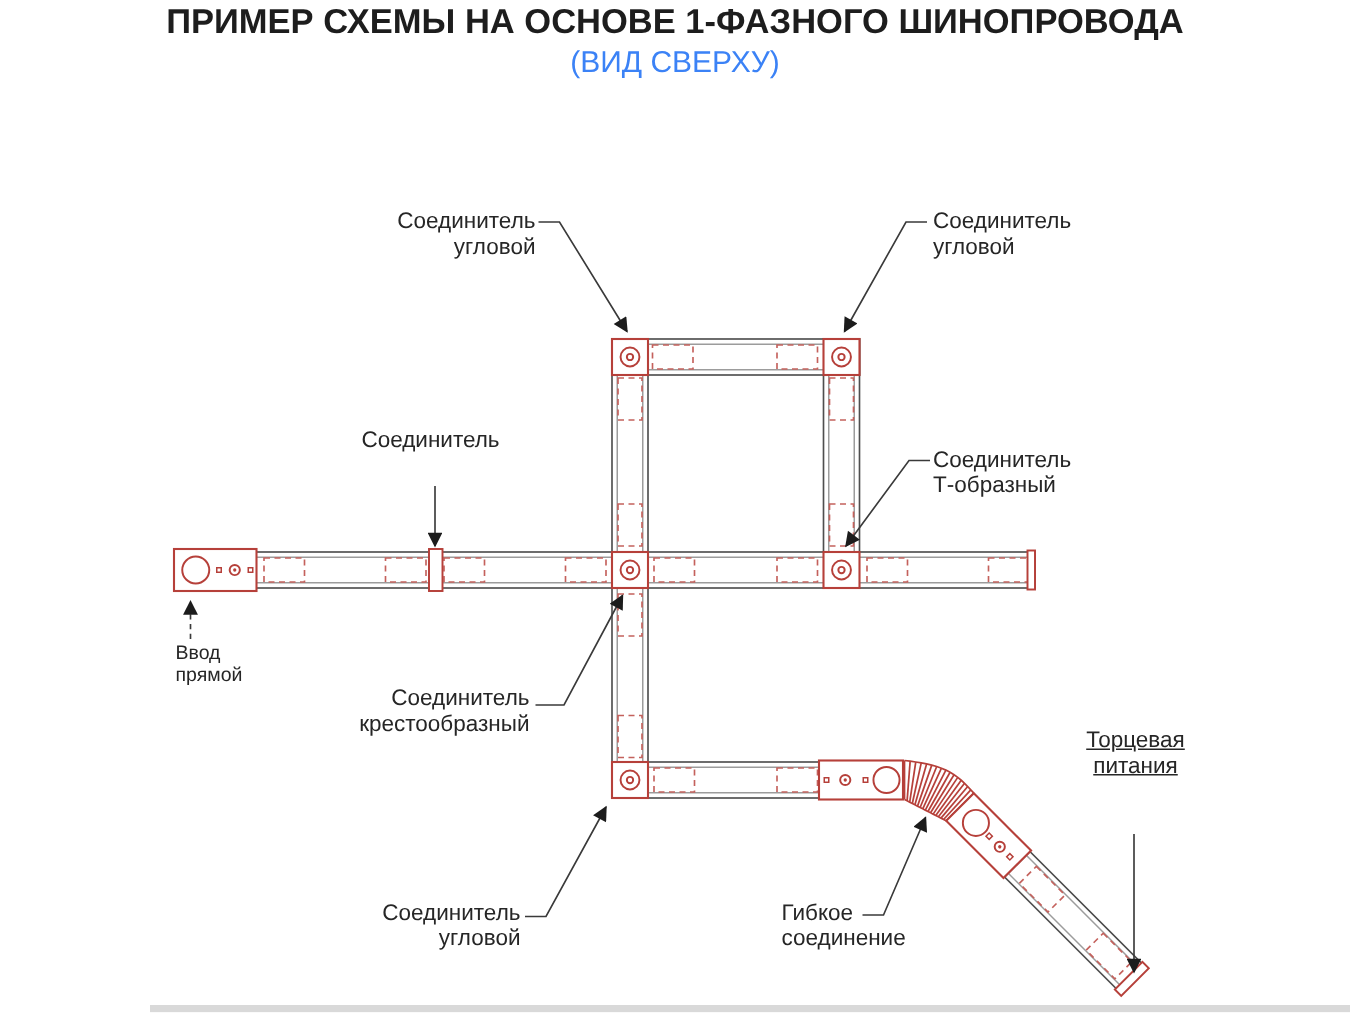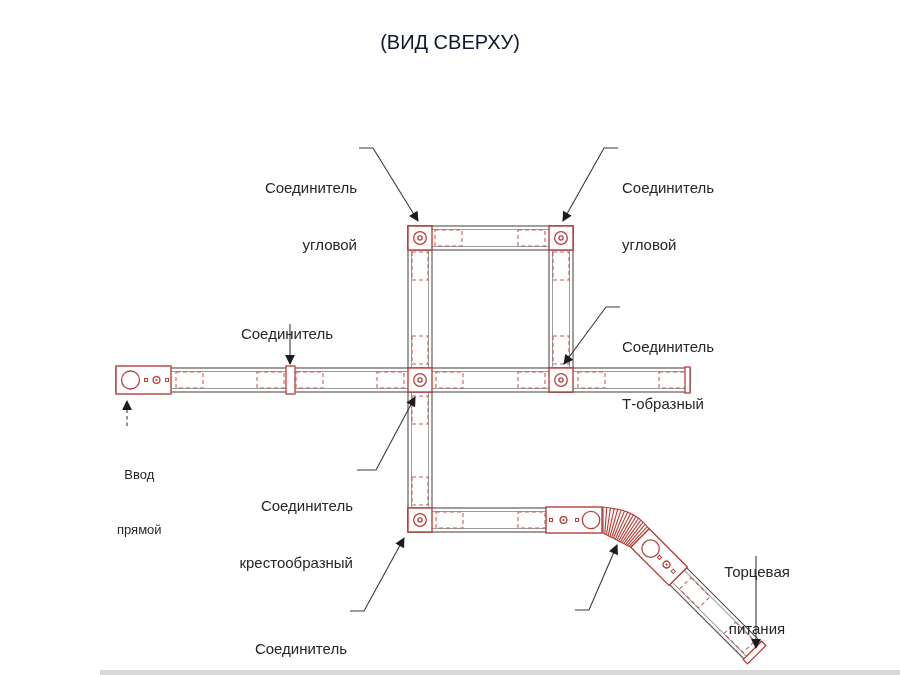--- a/index.html
+++ b/index.html
@@ -7,26 +7,26 @@
     position:relative;width:900px;height:675px;background:#fff;overflow:hidden;
     font-family:"Liberation Sans","DejaVu Sans",sans-serif;
   }
   .stage svg{position:absolute;left:0;top:0;z-index:0;}
   .ttl{
     position:absolute;left:0;top:1px;width:900px;text-align:center;z-index:2;
     font-size:23px;font-weight:bold;color:#1d1d1d;letter-spacing:0px;white-space:nowrap;
   }
   .sub{
     position:absolute;left:0;top:31px;width:900px;text-align:center;z-index:2;
-    font-size:20px;font-weight:normal;color:#0f172a;white-space:nowrap;
+    font-size:20px;font-weight:normal;color:#3b82f6;white-space:nowrap;
   }
   .label{
     position:absolute;z-index:2;font-size:15px;line-height:17px;color:#262626;white-space:nowrap;
   }
-  .label span{display:block;margin-top:40px;}
+  .label span{display:block;}
   .lab-right{text-align:right;}
   .lab-center{text-align:center;}
   .lab-small{font-size:13px;line-height:15px;}
   
   .track{fill:#fff;stroke:var(--trackline);stroke-width:1.1;}
   .innerline{stroke:var(--trackinner);stroke-width:1;fill:none;}
   .dashrect{fill:none;stroke:var(--dashred);stroke-width:1.1;stroke-dasharray:4 3;}
   .conn{fill:#fff;stroke:var(--accent);stroke-width:1.4;}
   .conn-thin{fill:#fff;stroke:var(--accent);stroke-width:1.3;}
   .redring{fill:none;stroke:var(--accent);stroke-width:1.3;}
@@ -194,47 +194,52 @@
       <polyline class="leader" points="290,324 290,364" marker-end="url(#ah)"></polyline>
       <polyline class="leader" points="620,307 606,307 564,364" marker-end="url(#ah)"></polyline>
       <polyline class="leader" points="357,470 376,470 415,397" marker-end="url(#ah)"></polyline>
       <polyline class="leader" points="350,611 364,611 404,538" marker-end="url(#ah)"></polyline>
       <polyline class="leader" points="575,610 589,610 617,545" marker-end="url(#ah)"></polyline>
       <polyline class="leader" points="756,556 756,648" marker-end="url(#ah)"></polyline>
       <polyline class="leader leader-dash" points="127,426 127,401" marker-end="url(#ah)"></polyline>
     </g>
   </svg>
 
+  <div class="ttl">ПРИМЕР СХЕМЫ НА ОСНОВЕ 1-ФАЗНОГО ШИНОПРОВОДА</div>
   <div class="sub">(ВИД СВЕРХУ)</div>
 
   <div class="label lab-right" style="right:543px;top:139px;">
     <span>Соединитель</span>
     <span>угловой</span>
   </div>
   <div class="label" style="left:622px;top:139px;">
     <span>Соединитель</span>
     <span>угловой</span>
   </div>
   <div class="label lab-center" style="left:137px;top:285px;width:300px;">
     <span>Соединитель</span>
   </div>
   <div class="label" style="left:622px;top:298px;">
     <span>Соединитель</span>
     <span>Т-образный</span>
   </div>
-  <div class="label lab-small" style="left:117px;top:427px;text-align:center;">
+  <div class="label lab-small" style="left:117px;top:427px;">
     <span>Ввод</span>
     <span>прямой</span>
   </div>
   <div class="label lab-right" style="right:547px;top:457px;">
     <span>Соединитель</span>
     <span>крестообразный</span>
   </div>
   <div class="label lab-right" style="right:553px;top:600px;">
     <span>Соединитель</span>
     <span>угловой</span>
   </div>
-  <div class="label lab-center" style="left:707px;top:523px;width:100px;">
+  <div class="label" style="left:521px;top:600px;">
+    <span>Гибкое</span>
+    <span>соединение</span>
+  </div>
+  <div class="label lab-center" style="left:707px;top:485px;width:100px;text-decoration:underline;">
     <span>Торцевая</span>
     <span>питания</span>
   </div>
 
 </div>
 
 </body></html>

